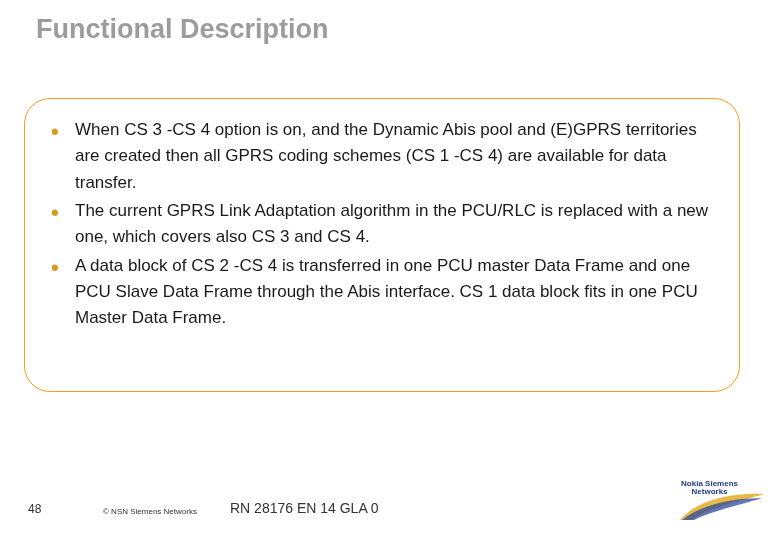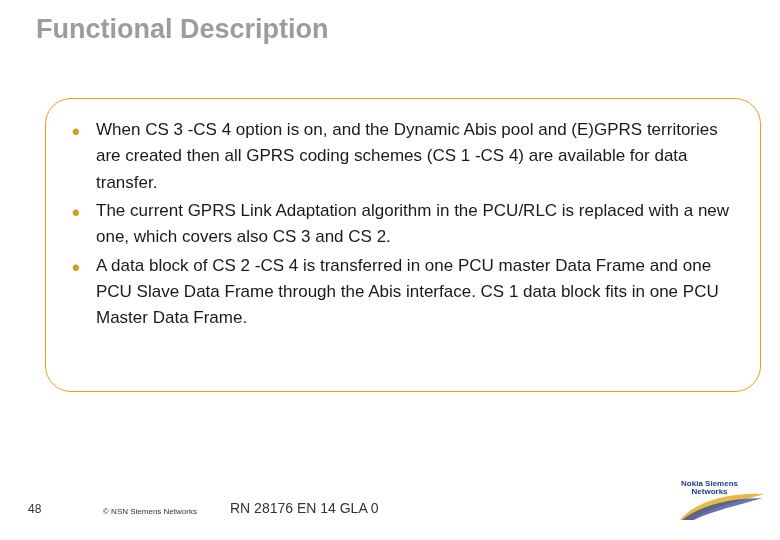--- a/index.html
+++ b/index.html
@@ -2,21 +2,21 @@
 <html><head>
 <meta charset="utf-8">
 <style>
   * { margin: 0; padding: 0; box-sizing: border-box; }
   html, body { width: 780px; height: 540px; font-family: Arial, Helvetica, sans-serif; background: #fff; overflow: hidden; }
   .slide { position: relative; width: 780px; height: 540px; }
   .title { position: absolute; top: 14px; left: 36px; font-size: 27px; font-weight: bold; color: #9c9c9c; }
   .content-box {
     position: absolute;
     top: 98px;
-    left: 45px;
+    left: 24px;
     width: 716px;
     height: 294px;
     border: 1px solid #f59b1e;
     border-radius: 26px;
     padding: 18px 26px 18px 26px;
   }
   .bullets { list-style: none; }
   .bullets li {
     position: relative;
     padding-left: 24px;
@@ -91,21 +91,21 @@
 </head>
 <body>
 
 <div class="slide">
 
   <div class="title">Functional Description</div>
 
   <div class="content-box">
     <ul class="bullets">
       <li>When CS 3 -CS 4 option is on, and the Dynamic Abis pool and (E)GPRS territories are created then all GPRS coding schemes (CS 1 -CS 4) are available for data transfer.</li>
-      <li>The current GPRS Link Adaptation algorithm in the PCU/RLC is replaced with a new one, which covers also CS 3 and CS 2.</li>
+      <li>The current GPRS Link Adaptation algorithm in the PCU/RLC is replaced with a new one, which covers also CS 3 and CS 4.</li>
       <li>A data block of CS 2 -CS 4 is transferred in one PCU master Data Frame and one PCU Slave Data Frame through the Abis interface. CS 1 data block fits in one PCU Master Data Frame.</li>
     </ul>
   </div>
 
   <div class="footer">
     <div class="page-num">48</div>
     <div class="copyright">© NSN Siemens Networks</div>
     <div class="refcode">RN 28176 EN 14 GLA 0</div>
 
     <div class="logo">

